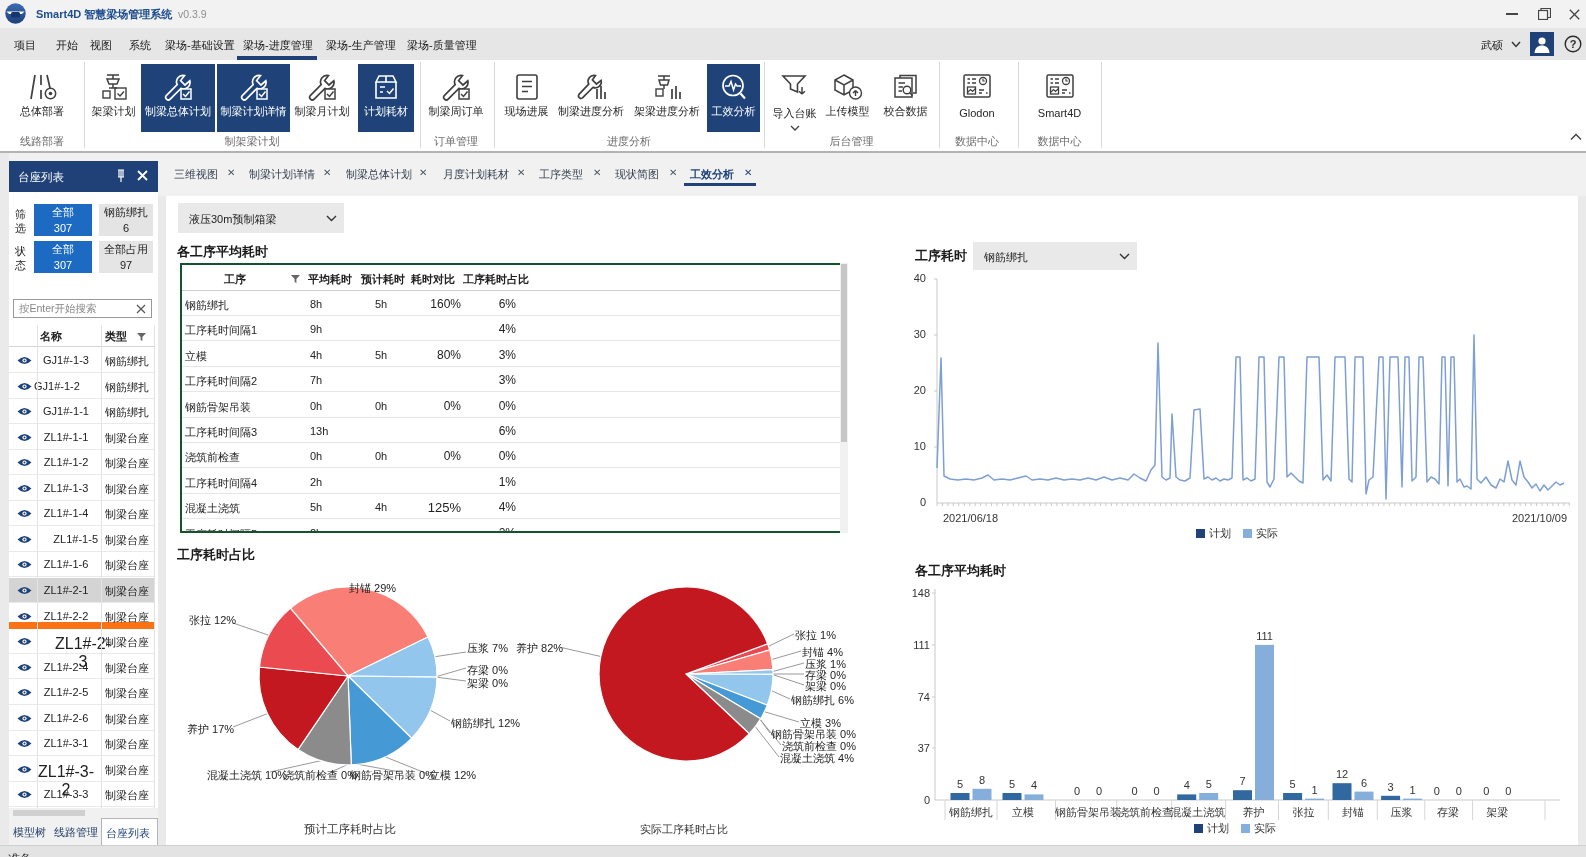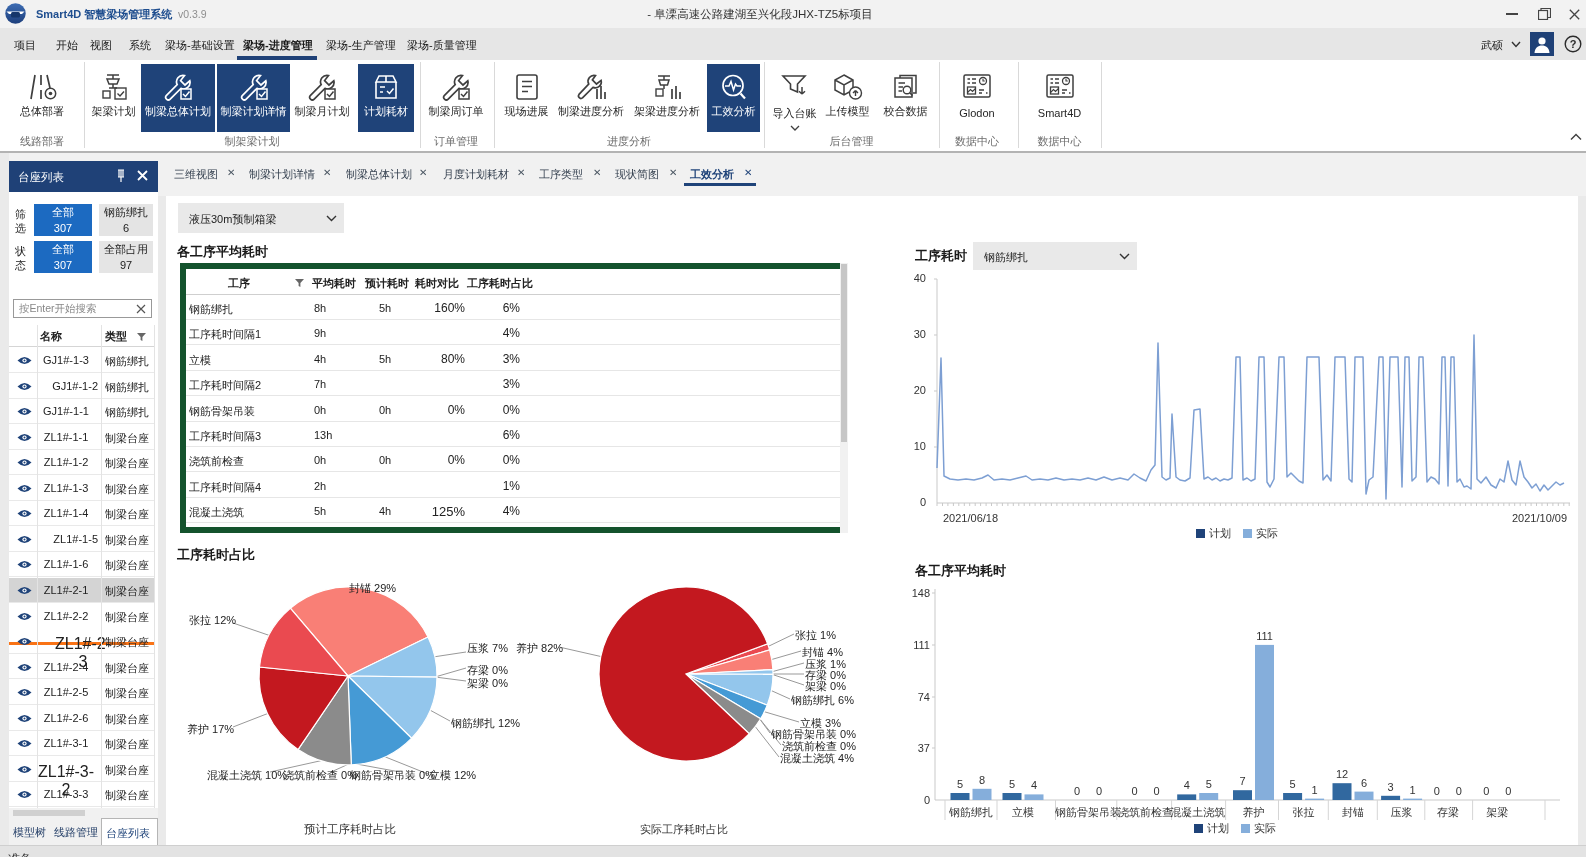--- a/index.html
+++ b/index.html
@@ -34,37 +34,36 @@
           <stop offset="0" stop-color="#3d6cb3"></stop>
           <stop offset="1" stop-color="#1d3f7c"></stop>
         </linearGradient>
       </defs>
     <circle cx="10.5" cy="10.5" r="10.2" fill="url(#lg1)"></circle>
     <path d="M1.5 8.5 L19.5 8.5 L17 11 L4 11 Z" fill="#fff"></path>
     <rect x="6" y="9" width="9" height="5.5" rx="1.5" fill="#15366b"></rect>
   </svg>
   <div style="position:absolute;left:36px;top:7px;font-size:11px;font-weight:bold;color:#1f4e8f">Smart4D 智慧梁场管理系统</div>
   <div style="position:absolute;left:178px;top:8px;font-size:10.5px;color:#8f8f8f">v0.3.9</div>
-  <div style="position:absolute;left:560px;top:7px;width:400px;text-align:center;font-size:11.5px;color:#333">- 阜溧高速公路建湖至兴化段JHX-TZ5标项目</div>
   <div style="position:absolute;left:1506px;top:13px;width:12px;height:2px;background:#444"></div>
   <svg style="position:absolute;left:1538px;top:8px" width="13" height="12" viewBox="0 0 13 12">
     <rect x="0.5" y="2.5" width="9" height="9" fill="none" stroke="#444" stroke-width="1.2"></rect>
     <path d="M3 2.5 L3 0.5 L12.5 0.5 L12.5 9.5 L10 9.5" fill="none" stroke="#444" stroke-width="1.2"></path>
   </svg>
   <svg style="position:absolute;left:1569px;top:9px" width="11" height="11" viewBox="0 0 11 11">
     <path d="M0.8 0.8 L10.2 10.2 M10.2 0.8 L0.8 10.2" stroke="#444" stroke-width="1.3"></path>
   </svg>
 </div>
 <div class="abs" id="menubar">
   <div class="mitem" style="left:14px">项目</div>
   <div class="mitem" style="left:56px">开始</div>
   <div class="mitem" style="left:90px">视图</div>
   <div class="mitem" style="left:129px">系统</div>
   <div class="mitem" style="left:165px">梁场-基础设置</div>
-  <div class="mitem" style="left:243px;font-weight:bold">梁场-进度管理</div>
+  <div class="mitem" style="left:243px;font-weight:normal">梁场-进度管理</div>
   <div class="mitem" style="left:326px">梁场-生产管理</div>
   <div class="mitem" style="left:407px">梁场-质量管理</div>
   <div style="position:absolute;left:237px;top:28px;width:80px;height:4px;background:#1f4177"></div>
   <div class="mitem" style="left:1481px">武硕</div>
   <svg style="position:absolute;left:1511px;top:13px" width="10" height="7" viewBox="0 0 10 7">
       <path d="M1 1 L5 5.5 L9 1" fill="none" stroke="#333" stroke-width="1.4"></path>
     </svg>
   <div style="position:absolute;left:1530px;top:4px;width:24px;height:24px;background:#1f4177">
     <svg width="24" height="24" viewBox="0 0 24 24">
         <circle cx="12" cy="9" r="3.6" fill="#fff"></circle>
@@ -308,21 +307,21 @@
         </svg>
         <div style="position:absolute;left:25px;top:6px;width:64px;text-align:center;font-size:11px;color:#222">GJ1#-1-3</div>
         <div style="position:absolute;left:96px;top:6px;font-size:11px;color:#222">钢筋绑扎</div>
       </div>
 <div style="position:absolute;left:0;top:49px;width:145px;height:25px;border-bottom:1px solid #e9e9e9">
         <svg style="position:absolute;left:8px;top:8px" width="15" height="9" viewBox="0 0 15 9">
           <path d="M0.5 4.5 Q7.5 -2.5 14.5 4.5 Q7.5 11.5 0.5 4.5 Z" fill="#1f4379"></path>
           <circle cx="7.5" cy="4.5" r="2.1" fill="#fff"></circle>
           <circle cx="7.5" cy="4.5" r="1" fill="#1f4379"></circle>
         </svg>
-        <div style="position:absolute;left:25px;top:6px;width:64px;text-align:right;font-size:11px;color:#222">GJ1#-1-2</div>
+        <div style="position:absolute;left:25px;top:6px;width:64px;text-align:left;font-size:11px;color:#222">GJ1#-1-2</div>
         <div style="position:absolute;left:96px;top:6px;font-size:11px;color:#222">钢筋绑扎</div>
       </div>
 <div style="position:absolute;left:0;top:74px;width:145px;height:25px;border-bottom:1px solid #e9e9e9">
         <svg style="position:absolute;left:8px;top:8px" width="15" height="9" viewBox="0 0 15 9">
           <path d="M0.5 4.5 Q7.5 -2.5 14.5 4.5 Q7.5 11.5 0.5 4.5 Z" fill="#1f4379"></path>
           <circle cx="7.5" cy="4.5" r="2.1" fill="#fff"></circle>
           <circle cx="7.5" cy="4.5" r="1" fill="#1f4379"></circle>
         </svg>
         <div style="position:absolute;left:25px;top:6px;width:64px;text-align:center;font-size:11px;color:#222">GJ1#-1-1</div>
         <div style="position:absolute;left:96px;top:6px;font-size:11px;color:#222">钢筋绑扎</div>
@@ -383,21 +382,21 @@
       </div>
 <div style="position:absolute;left:0;top:253px;width:145px;height:25px;background:#d4d4d4;border-bottom:1px solid #e9e9e9">
         <svg style="position:absolute;left:8px;top:8px" width="15" height="9" viewBox="0 0 15 9">
           <path d="M0.5 4.5 Q7.5 -2.5 14.5 4.5 Q7.5 11.5 0.5 4.5 Z" fill="#1f4379"></path>
           <circle cx="7.5" cy="4.5" r="2.1" fill="#fff"></circle>
           <circle cx="7.5" cy="4.5" r="1" fill="#1f4379"></circle>
         </svg>
         <div style="position:absolute;left:25px;top:6px;width:64px;text-align:center;font-size:11px;color:#222">ZL1#-2-1</div>
         <div style="position:absolute;left:96px;top:6px;font-size:11px;color:#222">制梁台座</div>
       </div>
-<div style="position:absolute;left:0;top:279px;width:145px;height:41px;border-bottom:3px solid #f97316">
+<div style="position:absolute;left:0;top:279px;width:145px;height:25px;border-bottom:7px solid #f97316">
         <svg style="position:absolute;left:8px;top:8px" width="15" height="9" viewBox="0 0 15 9">
           <path d="M0.5 4.5 Q7.5 -2.5 14.5 4.5 Q7.5 11.5 0.5 4.5 Z" fill="#1f4379"></path>
           <circle cx="7.5" cy="4.5" r="2.1" fill="#fff"></circle>
           <circle cx="7.5" cy="4.5" r="1" fill="#1f4379"></circle>
         </svg>
         <div style="position:absolute;left:25px;top:6px;width:64px;text-align:center;font-size:11px;color:#222">ZL1#-2-2</div>
         <div style="position:absolute;left:96px;top:6px;font-size:11px;color:#222">制梁台座</div>
       </div>
 <div style="position:absolute;left:0;top:304px;width:145px;height:25px;border-bottom:1px solid #e9e9e9">
         <svg style="position:absolute;left:8px;top:8px" width="15" height="9" viewBox="0 0 15 9">
@@ -478,21 +477,21 @@
   </div>
 </div>
 <div class="abs" id="main">
     <div style="position:absolute;left:12px;top:7px;width:166px;height:30px;background:#e9e9e9">
       <div style="position:absolute;left:11px;top:9px;font-size:11px;color:#222">液压30m预制箱梁</div>
       <svg style="position:absolute;left:148px;top:12px" width="11" height="7" viewBox="0 0 11 7">
         <path d="M1 1 L5.5 5.5 L10 1" fill="none" stroke="#333" stroke-width="1.4"></path>
       </svg>
     </div>
 <div style="position:absolute;left:11px;top:47px;font-size:13px;font-weight:bold;color:#1a1a1a">各工序平均耗时</div>
-<div style="position:absolute;left:14px;top:67px;width:668px;height:270px;border:6px solid #14532d;overflow:hidden">
+<div style="position:absolute;left:14px;top:67px;width:668px;height:270px;border:2px solid #14532d;overflow:hidden">
 <div style="position:absolute;left:0;top:0;width:666px;height:26px;border-bottom:1px solid #cfcfcf">
         <div style="position:absolute;left:42px;top:7px;font-size:11px;font-weight:bold;color:#222">工序</div>
         <svg style="position:absolute;left:109px;top:10px" width="9" height="8" viewBox="0 0 9 8">
           <path d="M0 0 L9 0 L5.4 4 L5.4 8 L3.6 7 L3.6 4 Z" fill="#666"></path>
         </svg>
         <div style="position:absolute;left:126px;top:7px;font-size:11px;font-weight:bold;color:#222">平均耗时</div>
         <div style="position:absolute;left:179px;top:7px;font-size:11px;font-weight:bold;color:#222">预计耗时</div>
         <div style="position:absolute;left:229px;top:7px;font-size:11px;font-weight:bold;color:#222">耗时对比</div>
         <div style="position:absolute;left:281px;top:7px;font-size:11px;font-weight:bold;color:#222">工序耗时占比</div>
       </div>

